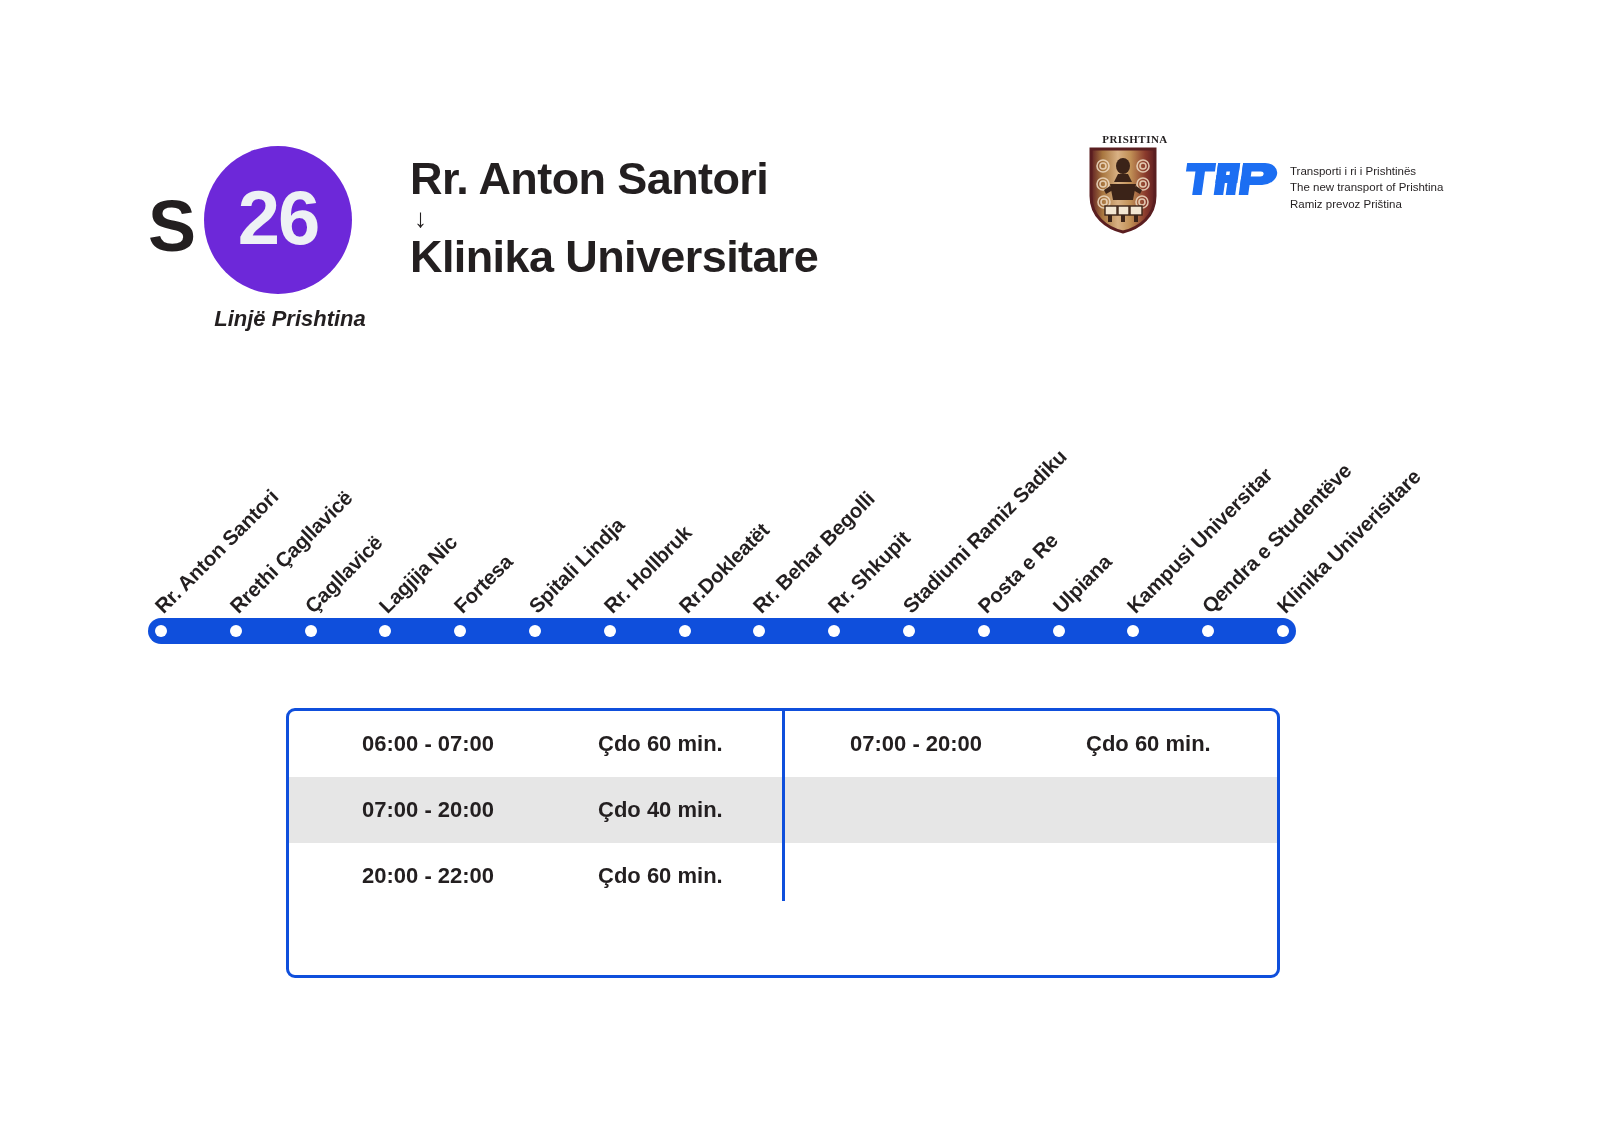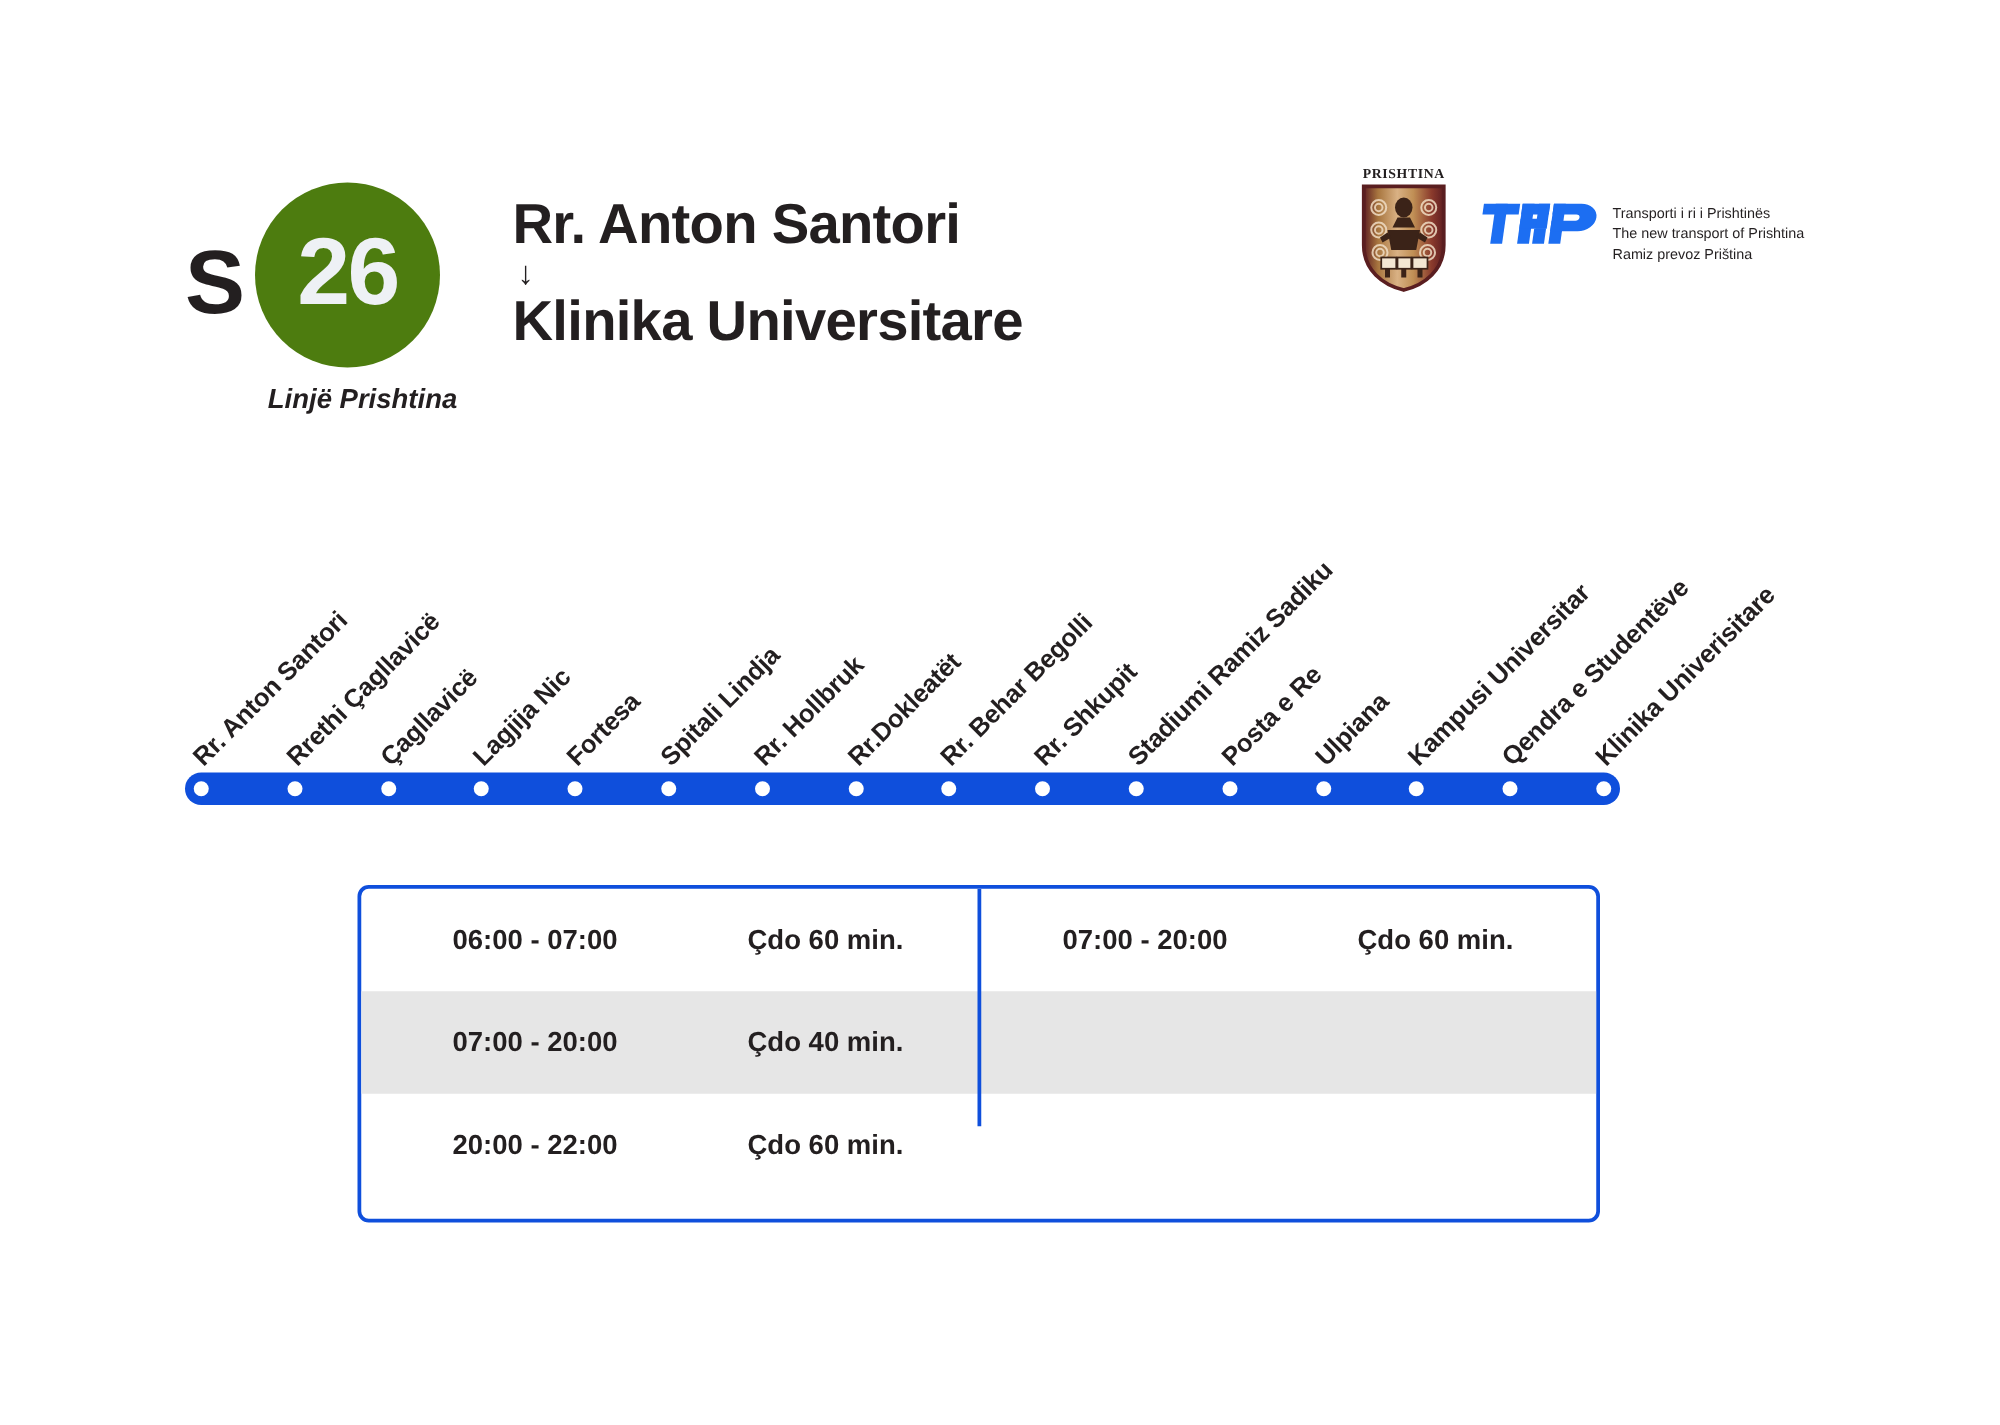--- a/index.html
+++ b/index.html
@@ -41,21 +41,21 @@
     color: #231f20;
     line-height: 1;
   }
   #badge-circle {
     position: absolute;
     left: 56px;
     top: 8px;
     width: 148px;
     height: 148px;
     border-radius: 50%;
-    background: #4d7c0f;
+    background: #6d28d9;
     display: flex;
     align-items: center;
     justify-content: center;
   }
   #badge-number {
     color: #eef1f5;
     font-size: 76px;
     font-weight: bold;
     line-height: 1;
     letter-spacing: -2px;
@@ -105,21 +105,21 @@
   }
   #crest {
     position: absolute;
     left: 0;
     top: 0;
     width: 90px;
     height: 104px;
   }
   #crest-label {
     position: absolute;
-    left: 0;
+    left: 12px;
     top: 0;
     width: 90px;
     text-align: center;
     font-family: "Liberation Serif", serif;
     font-size: 11px;
     font-weight: bold;
     letter-spacing: 0.5px;
     color: #231f20;
   }
   #crest-shield { position: absolute; left: 10px; top: 13px; }
@@ -209,21 +209,21 @@
     font-size: 24px;
     font-weight: normal;
     letter-spacing: 0.1px;
   }
   #schedule-body {
     position: relative;
     height: 190px;
   }
   .schedule-row {
     display: flex;
-    height: 82px;
+    height: 66px;
     padding-left: 12px;
   }
   .schedule-row.alt { background: #e6e6e6; }
   .schedule-cell {
     flex: 1 1 50%;
     display: flex;
     align-items: center;
     justify-content: center;
     gap: 42px;
     font-size: 22px;

